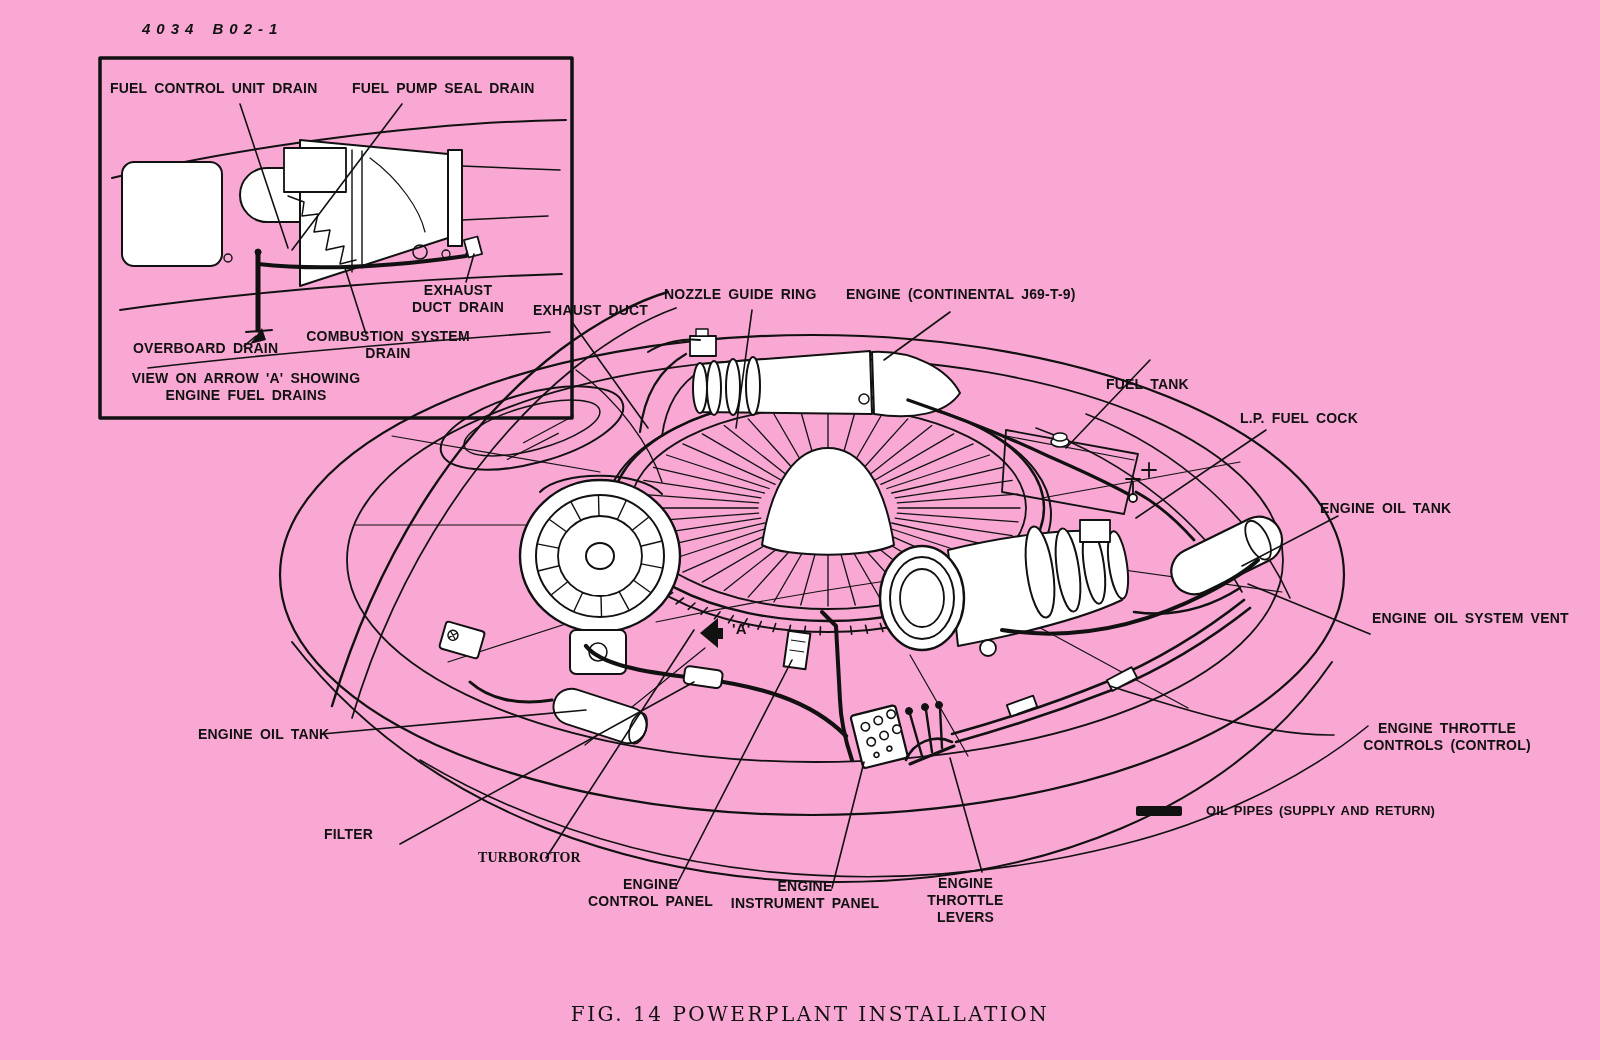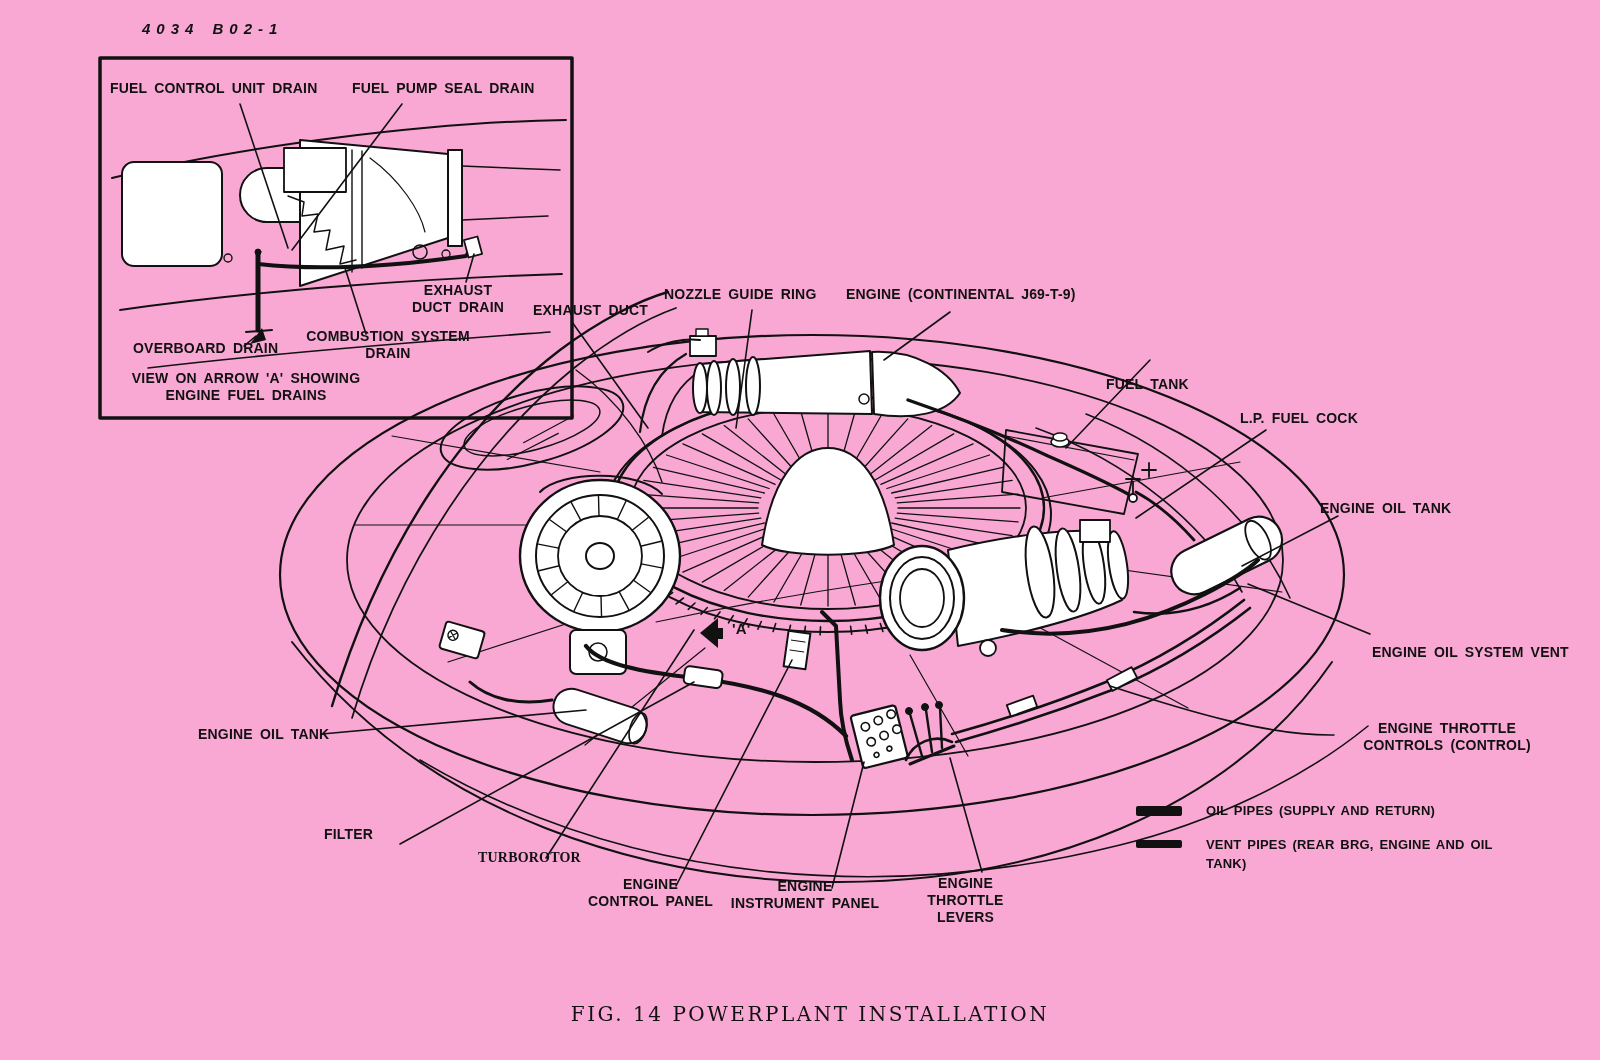--- a/index.html
+++ b/index.html
@@ -337,36 +337,32 @@
 <div class="lbl" style="left:133px;top:340px;">OVERBOARD DRAIN</div>
 <div class="lbl wrap" style="left:303px;top:328px;width:170px;">COMBUSTION SYSTEM DRAIN</div>
 <div class="lbl wrap" style="left:122px;top:370px;width:248px;">VIEW ON ARROW 'A' SHOWING ENGINE FUEL DRAINS</div>
 
 <div class="lbl" style="left:533px;top:302px;">EXHAUST DUCT</div>
 <div class="lbl" style="left:664px;top:286px;">NOZZLE GUIDE RING</div>
 <div class="lbl" style="left:846px;top:286px;">ENGINE (CONTINENTAL J69-T-9)</div>
 <div class="lbl" style="left:1106px;top:337px;margin-top:39px;">FUEL TANK</div>
 <div class="lbl" style="left:1240px;top:410px;">L.P. FUEL COCK</div>
 <div class="lbl" style="left:1320px;top:500px;">ENGINE OIL TANK</div>
-<div class="lbl" style="left:1372px;top:644px;">ENGINE OIL SYSTEM VENT</div>
+<div class="lbl" style="left:1372px;top:610px;">ENGINE OIL SYSTEM VENT</div>
 <div class="lbl wrap" style="left:1337px;top:720px;width:220px;">ENGINE THROTTLE CONTROLS (CONTROL)</div>
 <div class="lbl" style="left:198px;top:726px;">ENGINE OIL TANK</div>
 <div class="lbl" style="left:324px;top:826px;">FILTER</div>
 <div class="lbl" style="left:478px;top:850px;font-family:Liberation Serif, serif;">TURBOROTOR</div>
 <div class="lbl wrap" style="left:588px;top:876px;width:125px;">ENGINE CONTROL PANEL</div>
 <div class="lbl wrap" style="left:730px;top:878px;width:150px;">ENGINE INSTRUMENT PANEL</div>
 <div class="lbl wrap" style="left:903px;top:875px;width:125px;">ENGINE THROTTLE LEVERS</div>
 <div class="lbl" style="left:732px;top:620px;font-size:15px;">'A'</div>
 
 <div class="legend">
   <div class="legend-row">
     <div class="legend-swatch" style="height:10px;"></div>
     <div class="legend-label">OIL PIPES (SUPPLY AND RETURN)</div>
   </div>
-  <div class="legend-row">
-    <div class="legend-swatch" style="height:8px;"></div>
-    <div class="legend-label">VENT PIPES (REAR BRG, ENGINE AND OIL TANK)</div>
-  </div>
 </div>
 
 <div class="caption">FIG. 14  POWERPLANT INSTALLATION</div>
 
 </div>
 
 </body></html>

